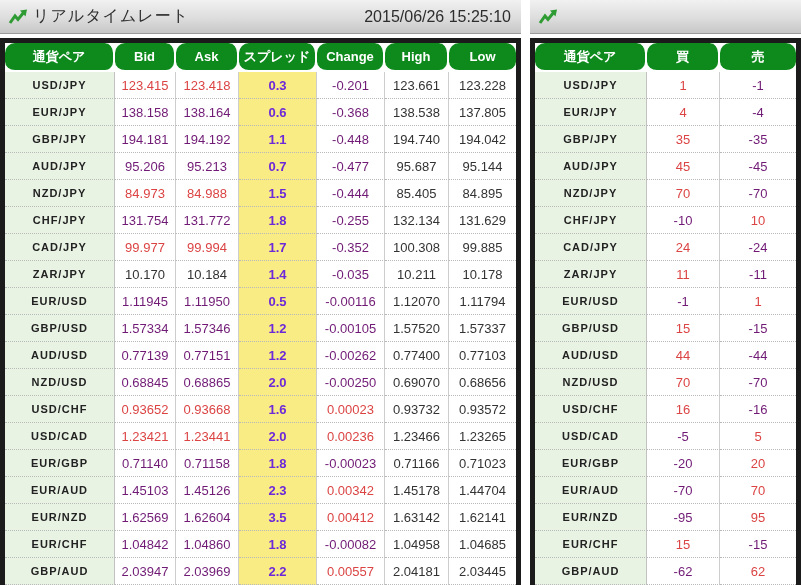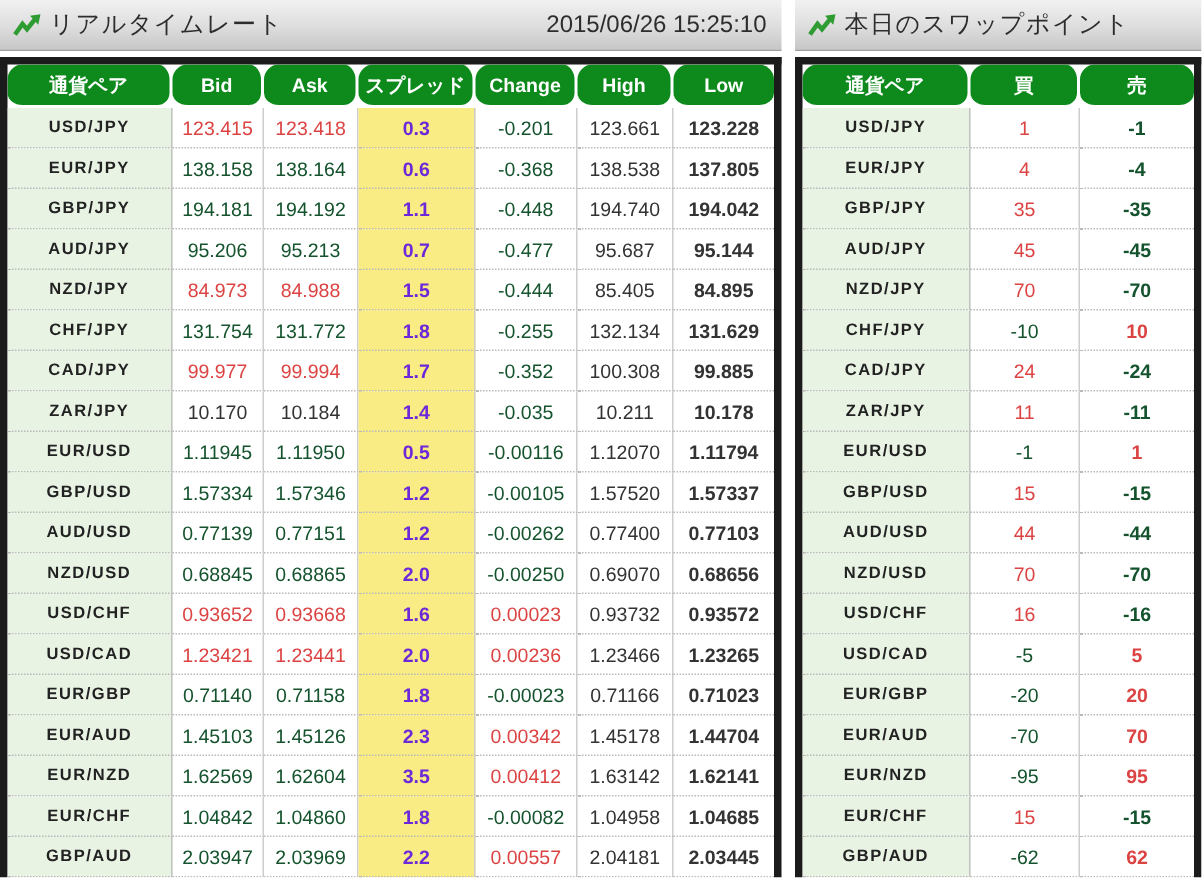--- a/index.html
+++ b/index.html
@@ -22,27 +22,27 @@
     border:5px solid #1b1b1b; border-bottom:none; background:#fff; }
 
   table { width:100%; border-collapse:separate; border-spacing:0; table-layout:fixed; }
   th { background:#0e8a1d; color:#fff; font-weight:bold; font-size:13px;
     height:29px; text-align:center; vertical-align:middle;
     border-right:2px solid #fff; border-bottom:2px solid #fff; overflow:hidden;border-radius:10px; }
   th:last-child { border-right:none; }
   td { height:27px; text-align:center; vertical-align:middle; font-size:13px;
     color:#333; border-right:1px solid #cdcdcd; border-bottom:1px dotted #b9b9b9;
     overflow:hidden; white-space:nowrap; }
-  td:last-child { border-right:none;font-weight:bold; }
+  td:last-child { border-right:none; }
   td.pair { background:#e9f3e4; font-weight:bold; font-size:11px; color:#222;
     letter-spacing:1px; border-right:1px solid #c2c2c2; }
   td.spread { background:#f9ec84; font-weight:bold; color:#6d28d9; }
   td.hl { color:#333; }
   .dir-up { color:#dc4444; }
-  .dir-down { color:#14532d; }
+  .dir-down { color:#701a75; }
   .dir-flat { color:#333; }
 </style>
 </head>
 <body>
 
 <div class="screen">
 
   <section class="panel left">
     <div class="titlebar">
       <span class="ticon">
@@ -273,21 +273,20 @@
   </section>
 
   <section class="panel right">
     <div class="titlebar">
       <span class="ticon">
         <svg viewBox="0 0 20 18" width="20" height="18">
           <polyline points="2,15 7,8 10,11.5 16,4" fill="none" stroke="#2f9c33" stroke-width="3"></polyline>
           <polygon points="12,2.5 19,1.5 17.5,8.5" fill="#2f9c33"></polygon>
         </svg>
       </span>
-      <span class="ptitle">本日のスワップポイント</span>
     </div>
     <div class="tablebox">
       <table>
         <colgroup>
           <col style="width:112px">
             <col style="width:73px">
             <col style="width:76px">
         </colgroup>
         <thead>
           <tr>

